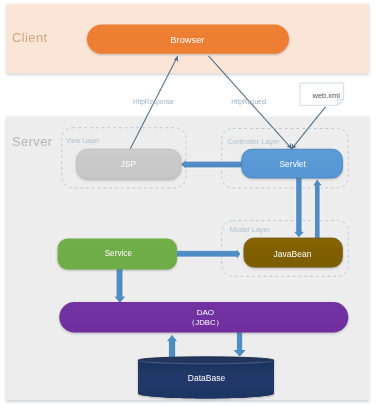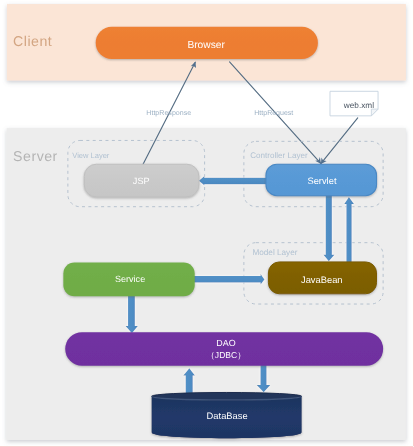--- a/index.html
+++ b/index.html
@@ -1,17 +1,17 @@
 <!DOCTYPE html>
 <html><head>
 <meta charset="utf-8">
 <style>
   html,body{margin:0;padding:0;background:#ffffff;}
   body{width:376px;height:406px;overflow:hidden;font-family:"Liberation Sans",sans-serif;}
-  #stage{position:relative;width:376px;height:406px;background:#ef4444;}
+  #stage{position:relative;width:376px;height:406px;background:#ec4899;}
   svg{display:block;}
   .node-label{font-family:"Liberation Sans",sans-serif;fill:#ffffff;}
   .layer-label{font-family:"Liberation Sans",sans-serif;fill:#B2C2D2;}
   .edge-label{font-family:"Liberation Sans",sans-serif;fill:#9DB1C4;}
   .zone-label{font-family:"Liberation Sans",sans-serif;font-size:12.9px;letter-spacing:0.45px;}
 </style>
 </head>
 <body>
 
 <div id="stage">

